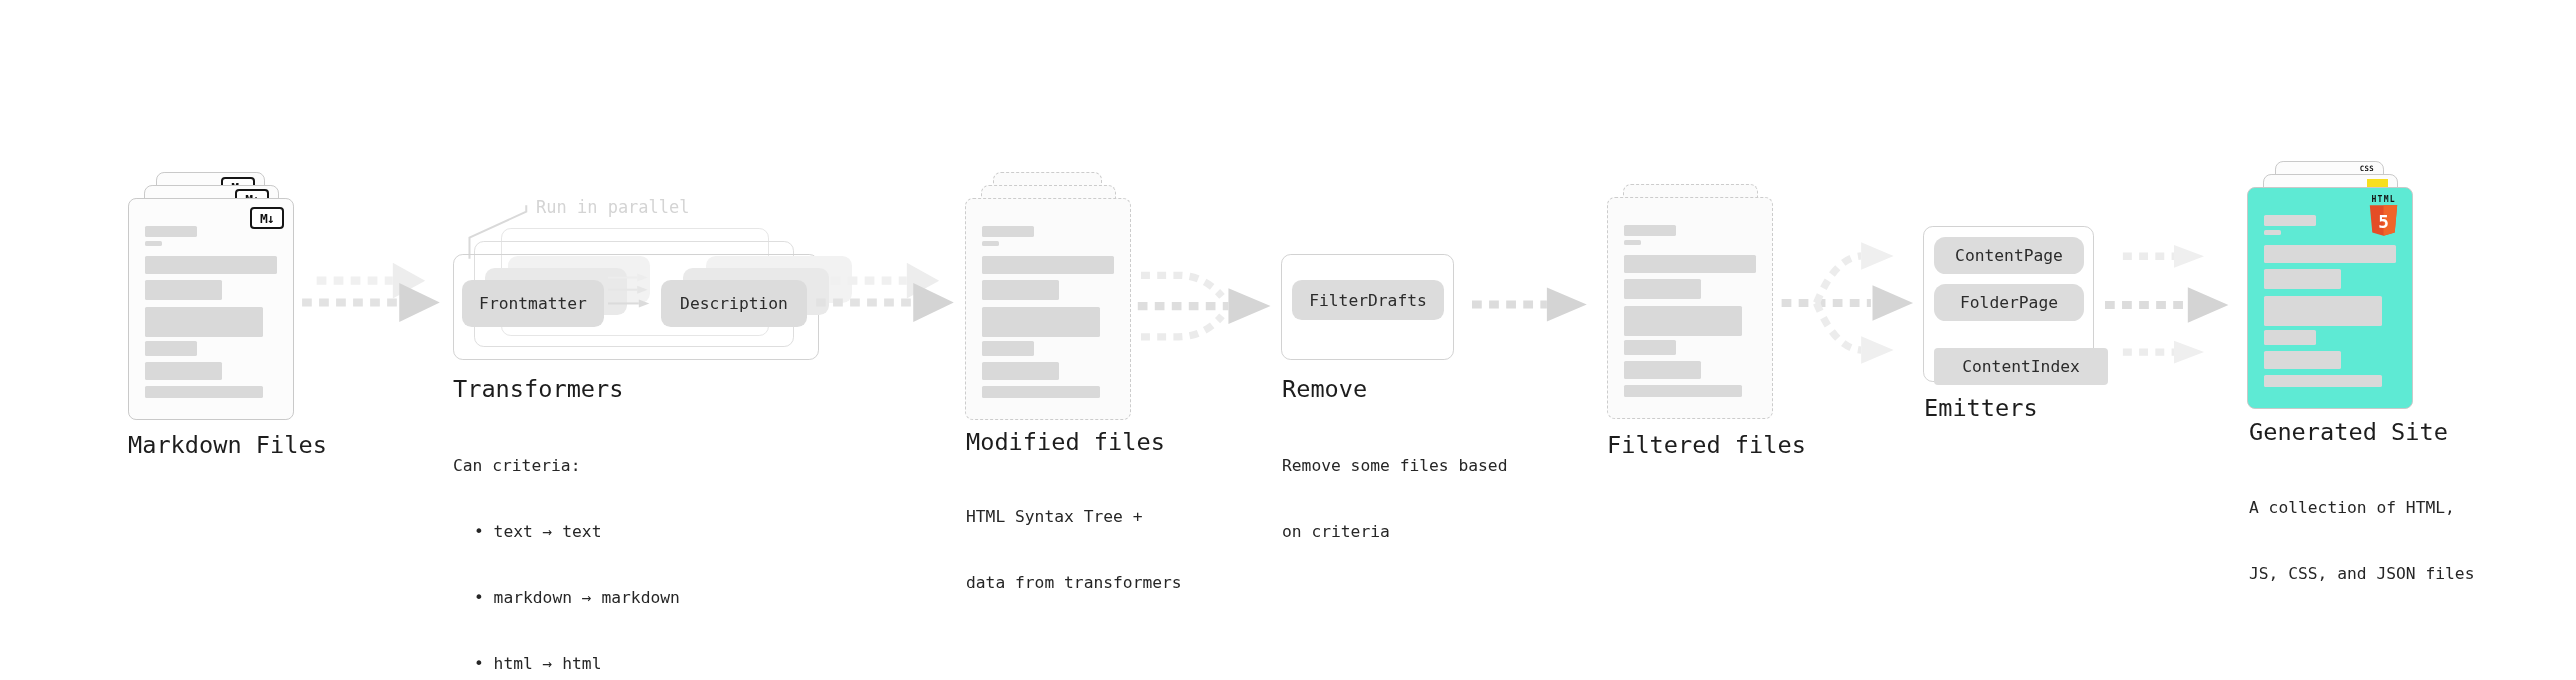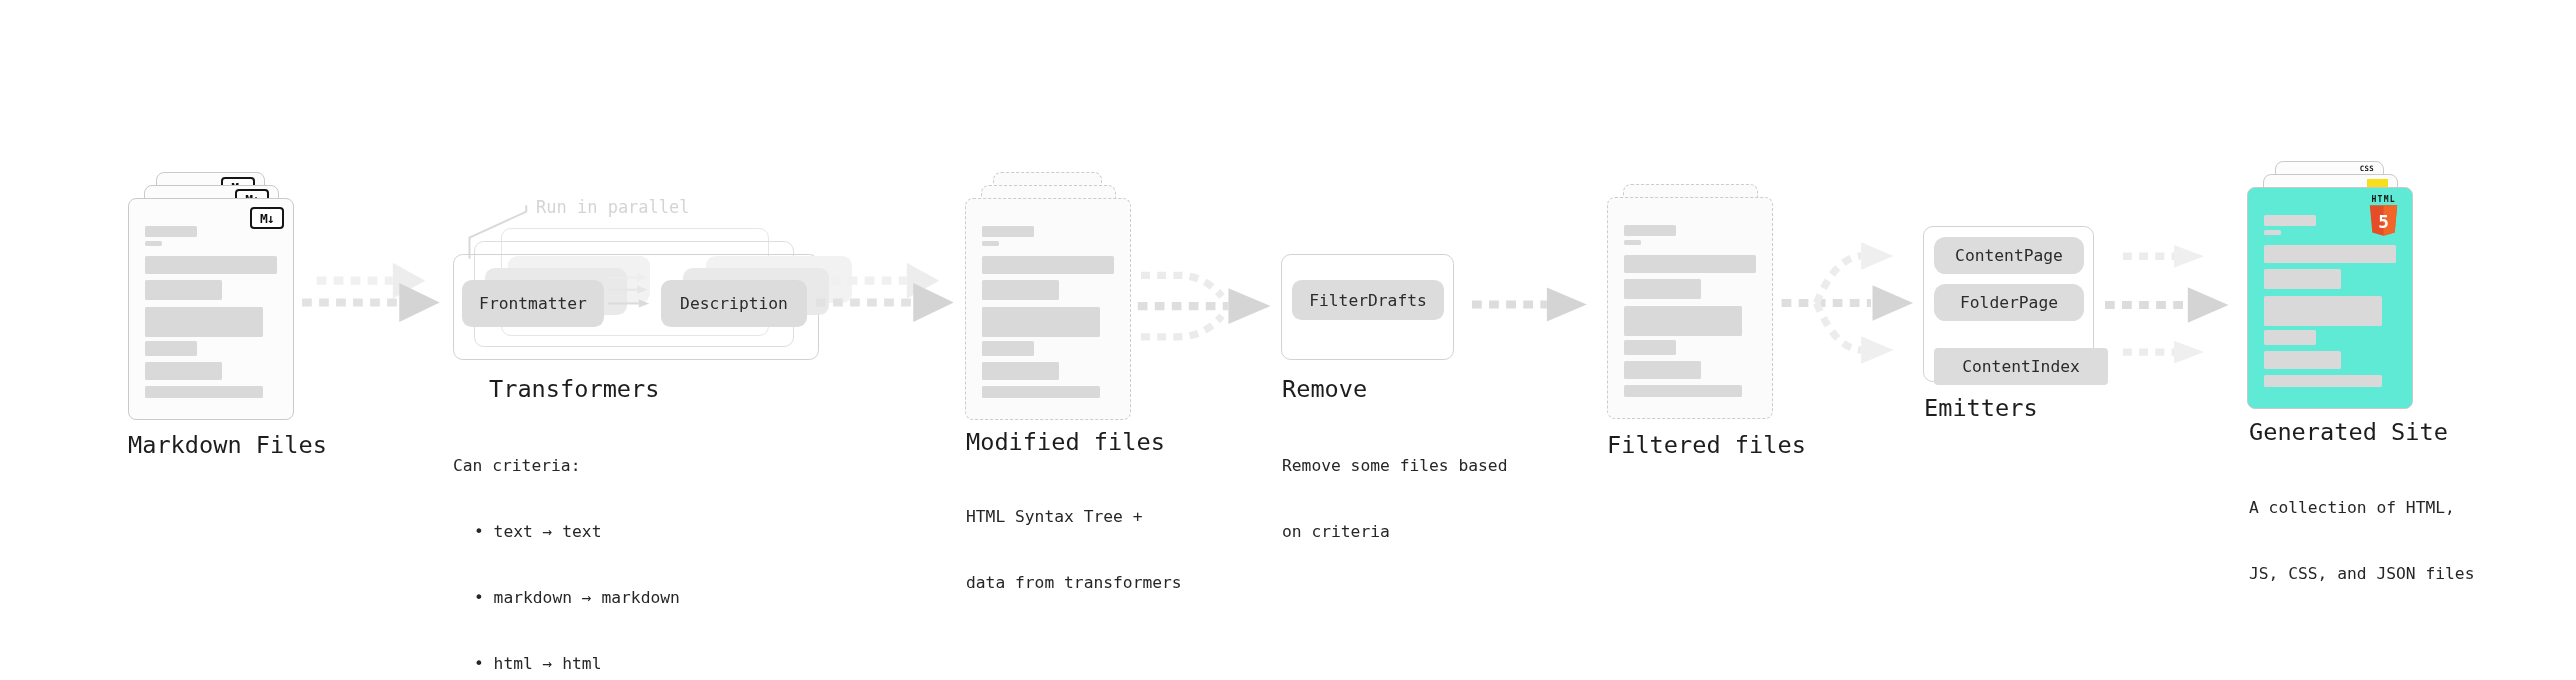--- a/index.html
+++ b/index.html
@@ -97,21 +97,21 @@
 
   <svg class="abs" style="left:608px;top:271px;" width="47" height="39" viewBox="0 0 58 48">
     <line x1="0" y1="8" x2="36" y2="8" stroke="#ededed" stroke-width="2.5"></line>
       <polygon points="36,3 49,8 36,13" fill="#ededed"></polygon>
     <line x1="0" y1="23" x2="36" y2="23" stroke="#e6e6e6" stroke-width="2.5"></line>
       <polygon points="36,18 49,23 36,28" fill="#e6e6e6"></polygon>
     <line x1="0" y1="40" x2="38" y2="40" stroke="#dbdbdb" stroke-width="2.5"></line>
       <polygon points="38,35 51,40 38,45" fill="#dbdbdb"></polygon>
   </svg>
 
-  <div class="label" style="left:453px;top:375px;margin-left:36px;">Transformers</div>
+  <div class="label" style="left:453px;top:375px;">Transformers</div>
   <div class="sub" style="left:453px;top:411px;">
     <div>Can criteria:</div>
     <div class="indent">• text → text</div>
     <div class="indent">• markdown → markdown</div>
     <div class="indent">• html → html</div>
   </div>
 
   <svg class="abs" style="left:816px;top:262px;" width="150" height="81" viewBox="0 0 185 100">
     <line x1="18" y1="23" x2="112" y2="23" stroke="#f0f0f0" stroke-width="10" stroke-dasharray="12 9"></line>
     <polygon points="112,1 152,23 112,45" fill="#ededed"></polygon>

